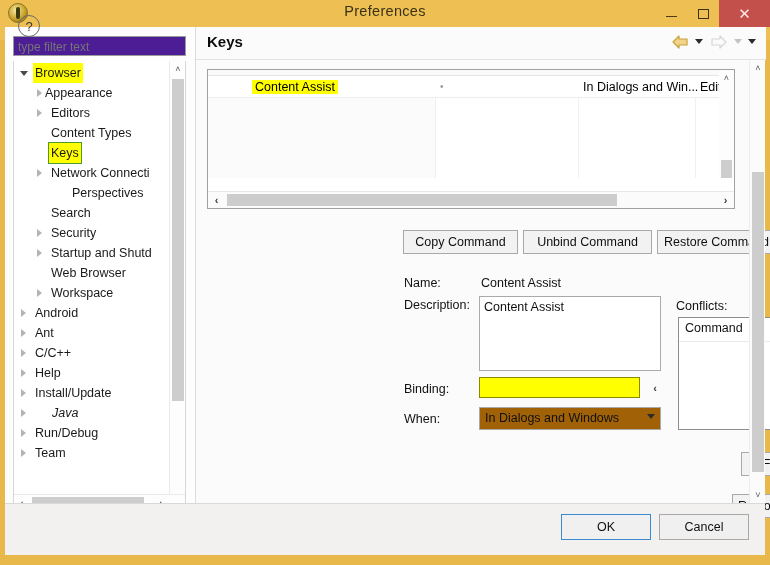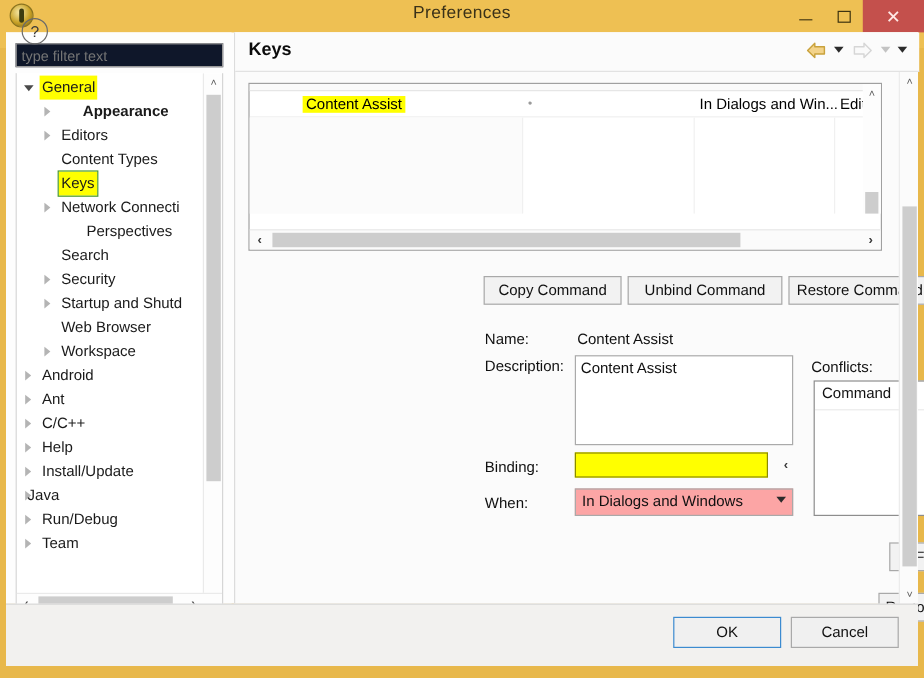--- a/index.html
+++ b/index.html
@@ -53,21 +53,21 @@
     background:#fdfdfd;
     box-sizing:border-box;
   }
   
   .left-panel{
     position:absolute;left:0px;top:0px;width:188px;height:476px;
     background:#fdfdfd;
   }
   .filter-box{
     position:absolute;left:8px;top:9px;width:173px;height:20px;
-    border:1px solid #9b9b9b;background:#0f172a;box-sizing:border-box;
+    border:1px solid #9b9b9b;background:#4c1d95;box-sizing:border-box;
     font-size:12px;color:#8d8d8d;padding:2px 0 0 4px;
     outline:none;font-family:inherit;
   }
   .tree-wrap{
     position:absolute;left:8px;top:34px;width:173px;height:450px;
     background:#fff;border:1px solid #d6d6d6;border-top:none;box-sizing:border-box;
     overflow:hidden;
   }
   .tree{
     position:absolute;left:0;top:0;width:156px;height:418px;
@@ -214,21 +214,21 @@
     font-size:11px;color:#9a9a00;padding:2px 0 0 4px;overflow:hidden;
   }
   .binding-caret{
     position:absolute;left:452px;top:352px;width:14px;height:17px;
     display:flex;align-items:center;justify-content:center;
     font-size:11px;font-weight:bold;color:#3a3a3a;
   }
   .lbl-when{left:208px;top:385px;}
   .when-combo{
     position:absolute;left:283px;top:380px;width:182px;height:23px;
-    background:#fca5a5;border:1px solid #a9a9a9;box-sizing:border-box;
+    background:#a16207;border:1px solid #a9a9a9;box-sizing:border-box;
     font-size:12.5px;color:#101010;padding:3px 0 0 5px;
   }
   .when-combo .cbarrow{
     position:absolute;right:5px;top:6px;width:0;height:0;
     border-left:4.5px solid transparent;border-right:4.5px solid transparent;
     border-top:5px solid #2b2b2b;
   }
   
   .lbl-conflicts{left:480px;top:272px;}
   .conflicts-box{
@@ -293,38 +293,38 @@
       </div>
     <div class="wbtn wbtn-close">✕</div>
   </div>
 
   <div class="dlg-body">
 
     <div class="left-panel">
       <input class="filter-box" type="text" placeholder="type filter text" style="">
       <div class="tree-wrap">
         <div class="tree" id="tree-list">
-            <div class="tree-item hl-yellow"><span class="arrow open" style="left: 6px;"></span><span class="lbl" style="margin-left: 19px;">General</span></div>
-            <div class="tree-item"><span class="arrow" style="left: 22px;"></span><span class="lbl" style="margin-left: 53px; font-weight: bold;">Appearance</span></div>
+            <div class="tree-item hl-yellow"><span class="arrow open" style="left: 6px;"></span><span class="lbl" style="margin-left: 19px;">Browser</span></div>
+            <div class="tree-item"><span class="arrow" style="left: 22px;"></span><span class="lbl" style="margin-left: 29px;">Appearance</span></div>
             <div class="tree-item"><span class="arrow" style="left: 22px;"></span><span class="lbl" style="margin-left: 35px;">Editors</span></div>
             <div class="tree-item"><span class="lbl" style="margin-left: 35px;">Content Types</span></div>
             <div class="tree-item hl-box"><span class="lbl" style="margin-left: 35px;">Keys</span></div>
             <div class="tree-item"><span class="arrow" style="left: 22px;"></span><span class="lbl" style="margin-left: 35px;">Network Connecti</span></div>
             <div class="tree-item"><span class="lbl" style="margin-left: 56px;">Perspectives</span></div>
             <div class="tree-item"><span class="lbl" style="margin-left: 35px;">Search</span></div>
             <div class="tree-item"><span class="arrow" style="left: 22px;"></span><span class="lbl" style="margin-left: 35px;">Security</span></div>
             <div class="tree-item"><span class="arrow" style="left: 22px;"></span><span class="lbl" style="margin-left: 35px;">Startup and Shutd</span></div>
             <div class="tree-item"><span class="lbl" style="margin-left: 35px;">Web Browser</span></div>
             <div class="tree-item"><span class="arrow" style="left: 22px;"></span><span class="lbl" style="margin-left: 35px;">Workspace</span></div>
             <div class="tree-item"><span class="arrow" style="left: 6px;"></span><span class="lbl" style="margin-left: 19px;">Android</span></div>
             <div class="tree-item"><span class="arrow" style="left: 6px;"></span><span class="lbl" style="margin-left: 19px;">Ant</span></div>
             <div class="tree-item"><span class="arrow" style="left: 6px;"></span><span class="lbl" style="margin-left: 19px;">C/C++</span></div>
             <div class="tree-item"><span class="arrow" style="left: 6px;"></span><span class="lbl" style="margin-left: 19px;">Help</span></div>
             <div class="tree-item"><span class="arrow" style="left: 6px;"></span><span class="lbl" style="margin-left: 19px;">Install/Update</span></div>
-            <div class="tree-item"><span class="arrow" style="left: 6px;"></span><span class="lbl" style="margin-left: 7px;">Java</span></div>
+            <div class="tree-item"><span class="arrow" style="left: 6px;"></span><span class="lbl" style="margin-left: 36px; font-style: italic;">Java</span></div>
             <div class="tree-item"><span class="arrow" style="left: 6px;"></span><span class="lbl" style="margin-left: 19px;">Run/Debug</span></div>
             <div class="tree-item"><span class="arrow" style="left: 6px;"></span><span class="lbl" style="margin-left: 19px;">Team</span></div>
           </div>
 
         <div class="vsb">
           <div class="arr up">˄</div>
           <div class="thumb" style="top:18px;height:322px;"></div>
           <div class="arr dn">˅</div>
         </div>
 

